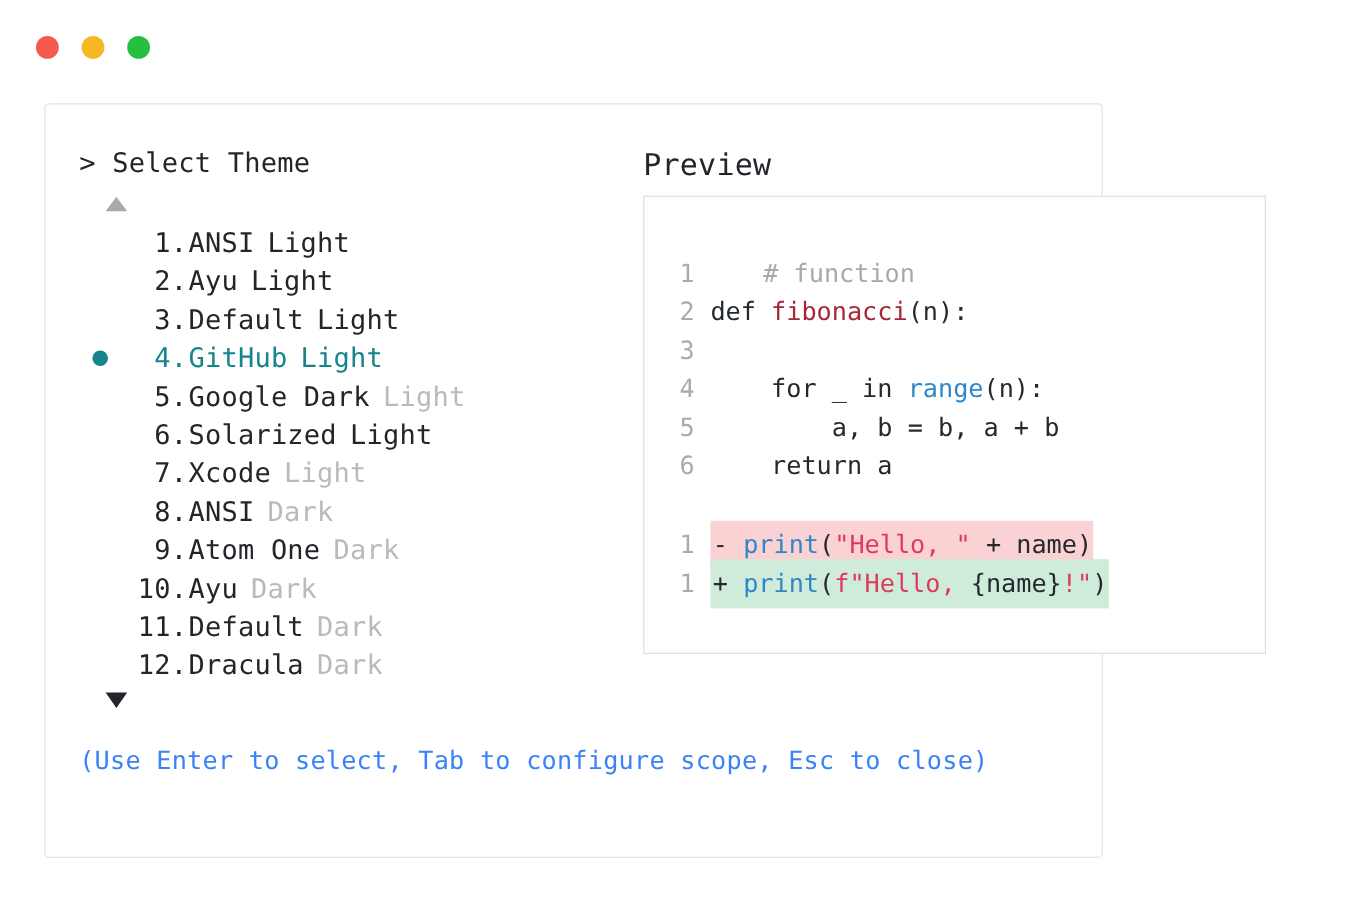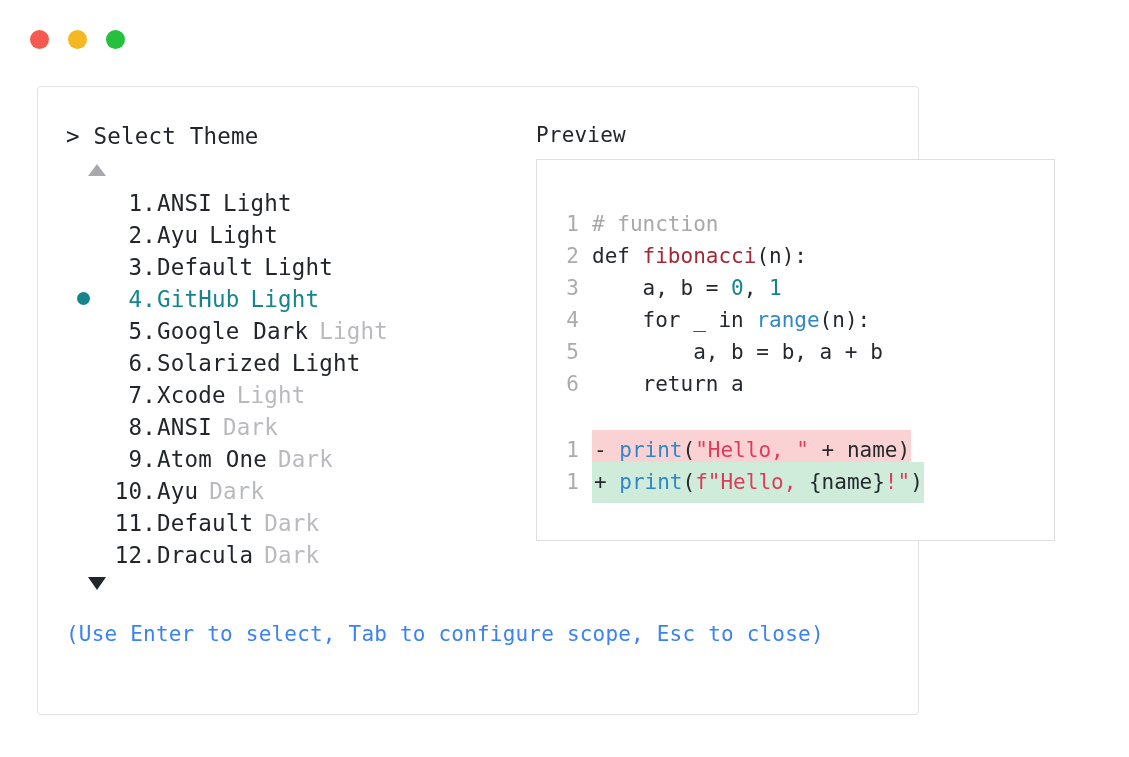--- a/index.html
+++ b/index.html
@@ -62,21 +62,21 @@
     align-items: flex-start;
   }
   .prompt-title {
     font-size: 22.5px;
     color: #22262b;
     letter-spacing: 0.2px;
     white-space: pre;
     line-height: 1;
   }
   .preview-title {
-    font-size: 21px;
+    font-size: 25px;
     color: #22262b;
     letter-spacing: 0.2px;
     line-height: 1;
   }
 
   
   .arrow {
     width: 0;
     height: 0;
     margin-left: 22px;
@@ -169,21 +169,21 @@
   .ln {
     width: 22px;
     flex: 0 0 22px;
     text-align: right;
     color: #aaabae;
     margin-right: 13px;
   }
   .code-body { white-space: pre; }
 
   .tok-plain   { color: #24292e; }
-  .tok-comment { color: #a7a8ab; }
+  .tok-comment { color: #a7a8ab; margin-left: 44px; }
   .tok-fn      { color: #a52834; }
   .tok-num     { color: #13858b; }
   .tok-builtin { color: #2f87c9; }
   .tok-str     { color: #e03a5b; }
 
   .code-gap { height: 30px; }
 
   .diff-line { }
   .diff-body {
     display: inline;
@@ -246,21 +246,21 @@
         <div class="arrow arrow-down"></div>
       </div>
 
       <div class="right-col">
         <div class="preview-title">Preview</div>
 
         <div class="preview-panel">
           <div id="code-block">
               <div class="code-line"><span class="ln">1</span><span class="code-body"><span class="tok-comment"># function</span></span></div>
               <div class="code-line"><span class="ln">2</span><span class="code-body"><span class="tok-plain">def </span><span class="tok-fn">fibonacci</span><span class="tok-plain">(n):</span></span></div>
-              <div class="code-line"><span class="ln">3</span><span class="code-body"><span class="tok-plain">    a, b = </span><span class="tok-num">0</span><span class="tok-plain">, </span><span class="tok-num">1</span></span></div>
+              <div class="code-line"><span class="ln">3</span></div>
               <div class="code-line"><span class="ln">4</span><span class="code-body"><span class="tok-plain">    for _ in </span><span class="tok-builtin">range</span><span class="tok-plain">(n):</span></span></div>
               <div class="code-line"><span class="ln">5</span><span class="code-body"><span class="tok-plain">        a, b = b, a + b</span></span></div>
               <div class="code-line"><span class="ln">6</span><span class="code-body"><span class="tok-plain">    return a</span></span></div>
             </div>
           <div class="code-gap"></div>
           <div id="diff-block">
               <div class="code-line diff-line diff-del"><span class="ln">1</span><span class="diff-body"><span class="diff-sign-del">- </span><span class="tok-builtin">print</span><span class="tok-plain">(</span><span class="tok-str">"Hello, "</span><span class="tok-plain"> + name)</span></span></div>
               <div class="code-line diff-line diff-add"><span class="ln">1</span><span class="diff-body"><span class="diff-sign-add">+ </span><span class="tok-builtin">print</span><span class="tok-plain">(</span><span class="tok-str">f"Hello, </span><span class="tok-plain">{name}</span><span class="tok-str">!"</span><span class="tok-plain">)</span></span></div>
             </div>
         </div>

